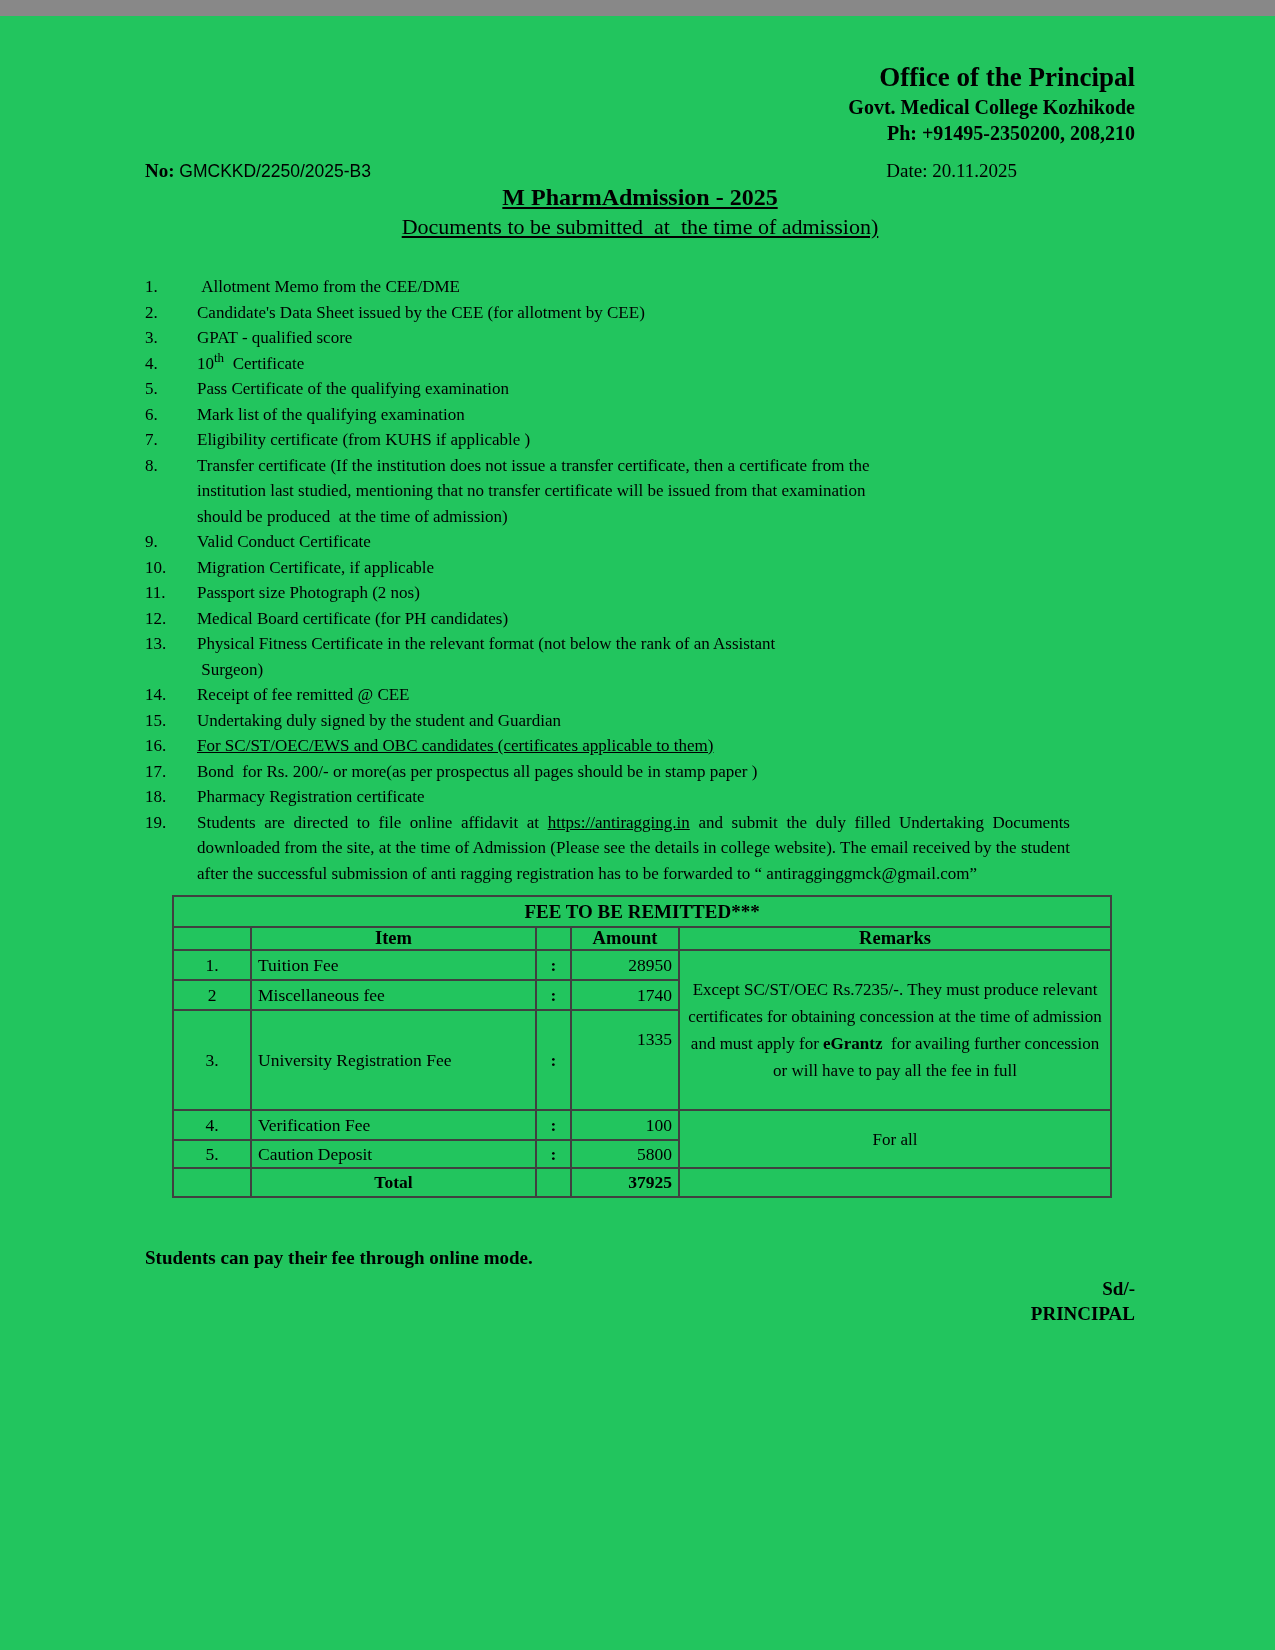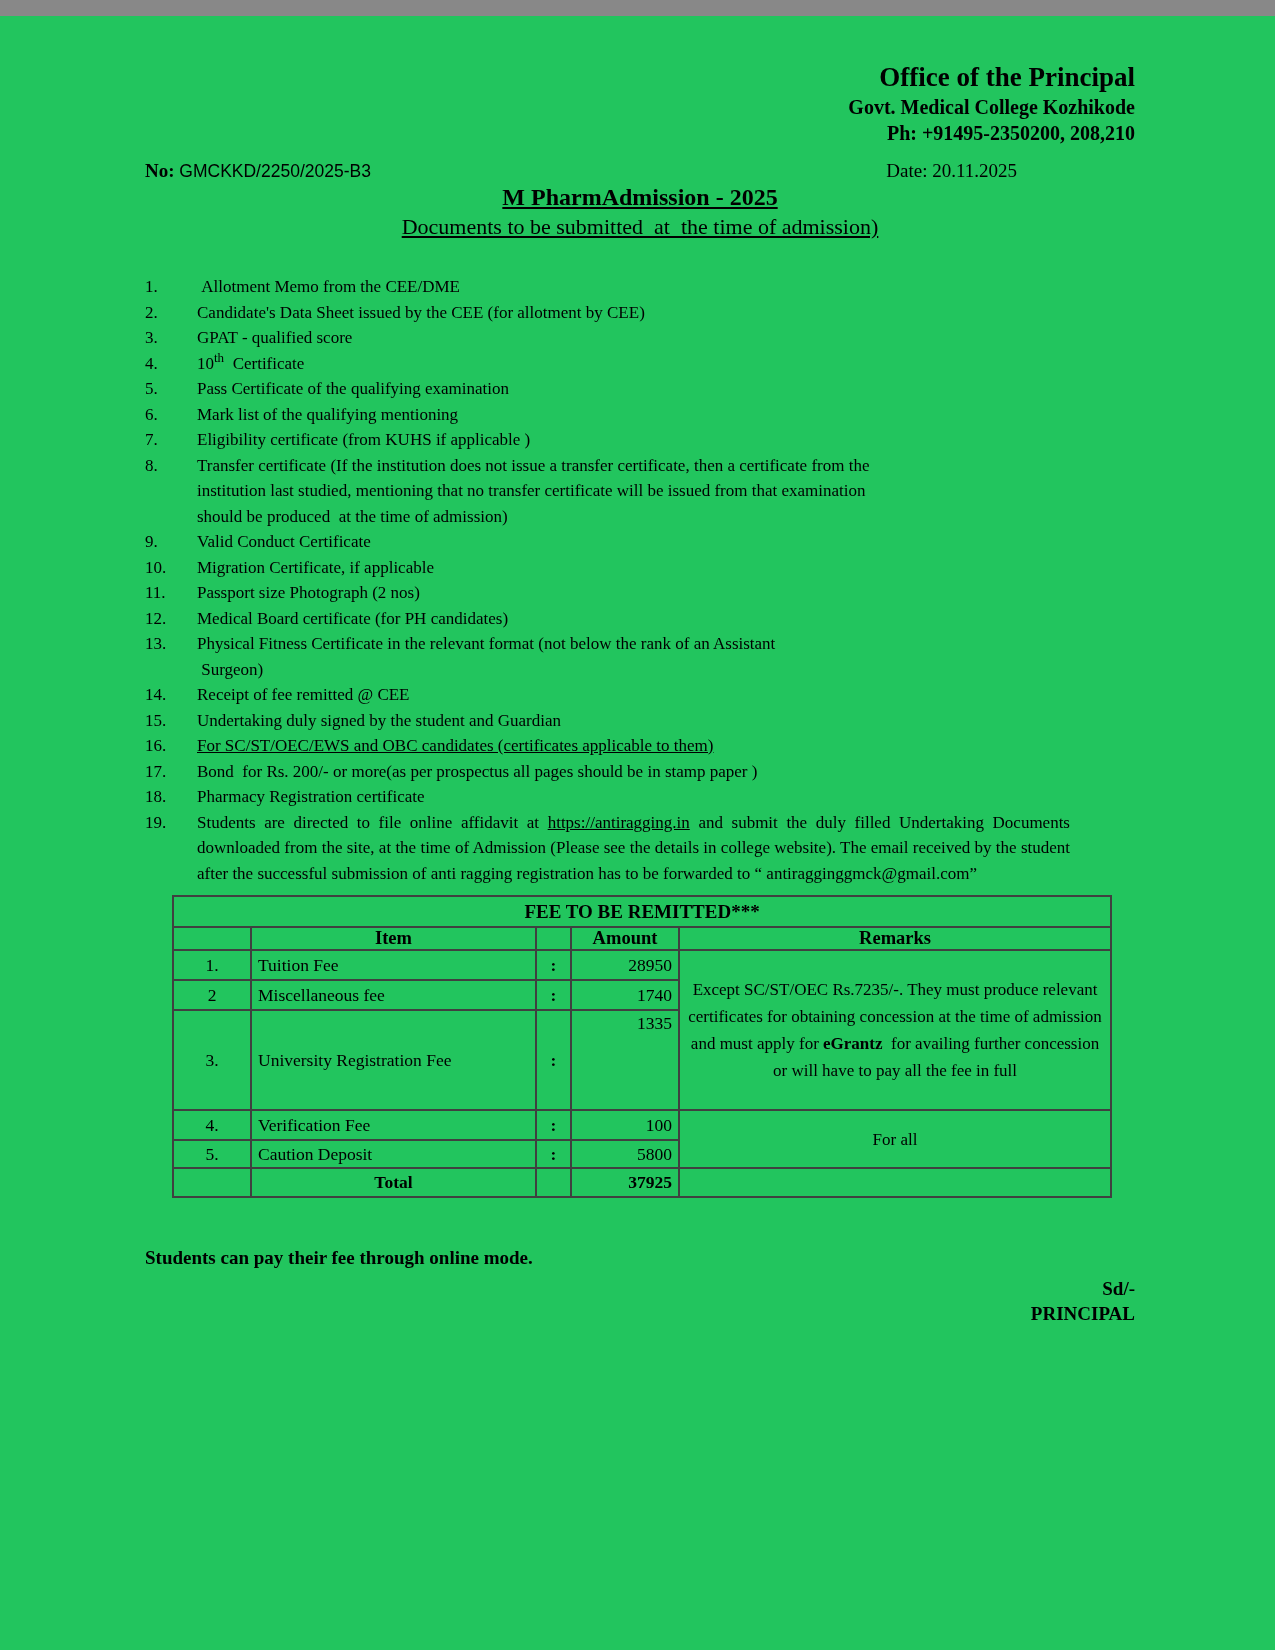--- a/index.html
+++ b/index.html
@@ -45,21 +45,21 @@
   .fee-table td { border:2px solid #404040; padding:0 6px; vertical-align:middle; }
   .fee-title-row td { font-weight:bold; text-align:center; font-size:19px; height:31px; }
   .fee-head-row td { font-weight:bold; text-align:center; font-size:18.5px; height:21px; }
   .c-num { text-align:center; }
   .c-item { text-align:left; padding-left:10px; }
   .c-colon { text-align:center; font-weight:bold; }
   .c-amt { text-align:right; padding-right:9px; }
   .c-remarks { text-align:center; font-size:17px; line-height:27px; white-space:pre-wrap; padding:0 4px; }
   .r1 td, .r2 td { height:30px; }
   .r3 td { height:100px; }
-  .r3 .c-amt { vertical-align:top; padding-top:2px; }
+  .r3 .c-amt { vertical-align:top; padding-top:18px; }
   .r4 td { height:30px; }
   .r5 td { height:28px; }
   .total-row td { height:29px; }
   .total-row .c-item { text-align:center; font-weight:bold; }
   .total-row .c-amt { font-weight:bold; }
 
   
   .pay-note { margin-top:49px; font-size:19px; font-weight:bold; }
   .sign-block { text-align:right; margin-top:7px; font-size:19px; font-weight:bold; line-height:25px;font-family:Liberation Serif, serif; }
 </style>
@@ -101,21 +101,21 @@
     <div class="li">
         <span class="num">4.</span>
         <span class="txt"><span>10</span><sup>th</sup><span>  Certificate</span></span>
       </div>
     <div class="li">
         <span class="num">5.</span>
         <span class="txt">Pass Certificate of the qualifying examination</span>
       </div>
     <div class="li">
         <span class="num">6.</span>
-        <span class="txt">Mark list of the qualifying mentioning</span>
+        <span class="txt">Mark list of the qualifying examination</span>
       </div>
     <div class="li">
         <span class="num">7.</span>
         <span class="txt">Eligibility certificate (from KUHS if applicable )</span>
       </div>
     <div class="li">
         <span class="num">8.</span>
         <span class="txt">Transfer certificate (If the institution does not issue a transfer certificate, then a certificate from the
 institution last studied, mentioning that no transfer certificate will be issued from that examination
 should be produced  at the time of admission)</span>

